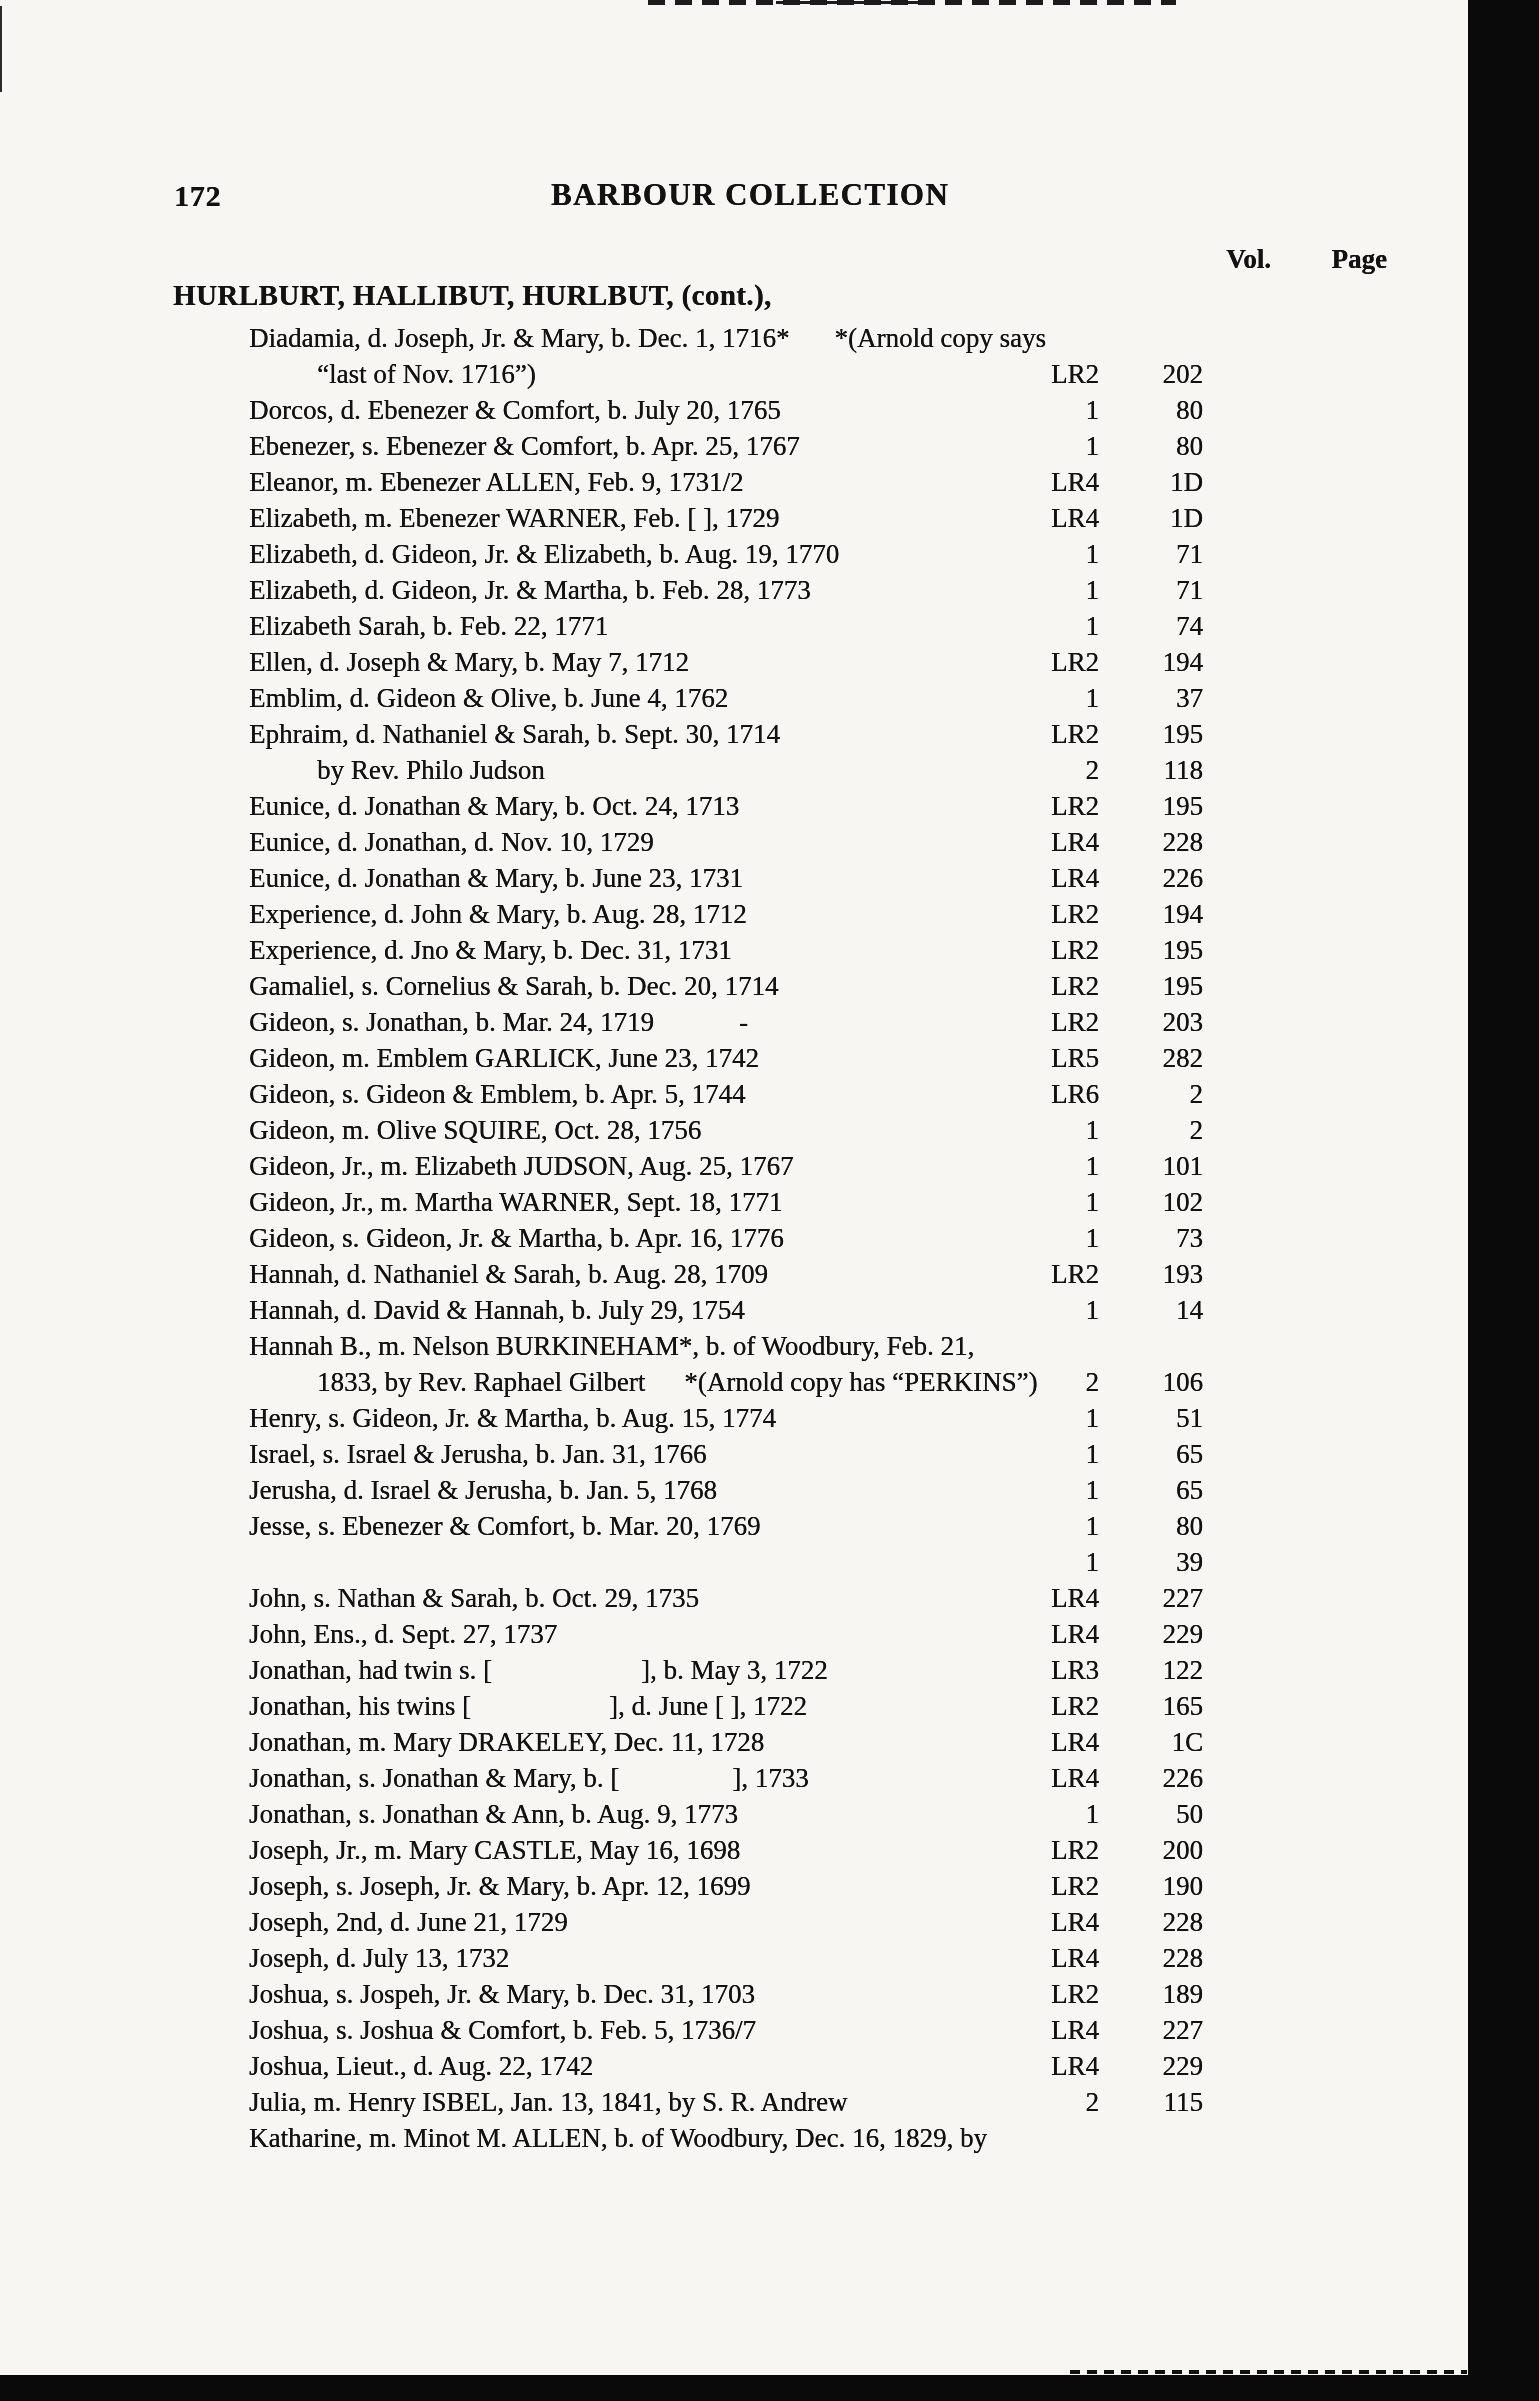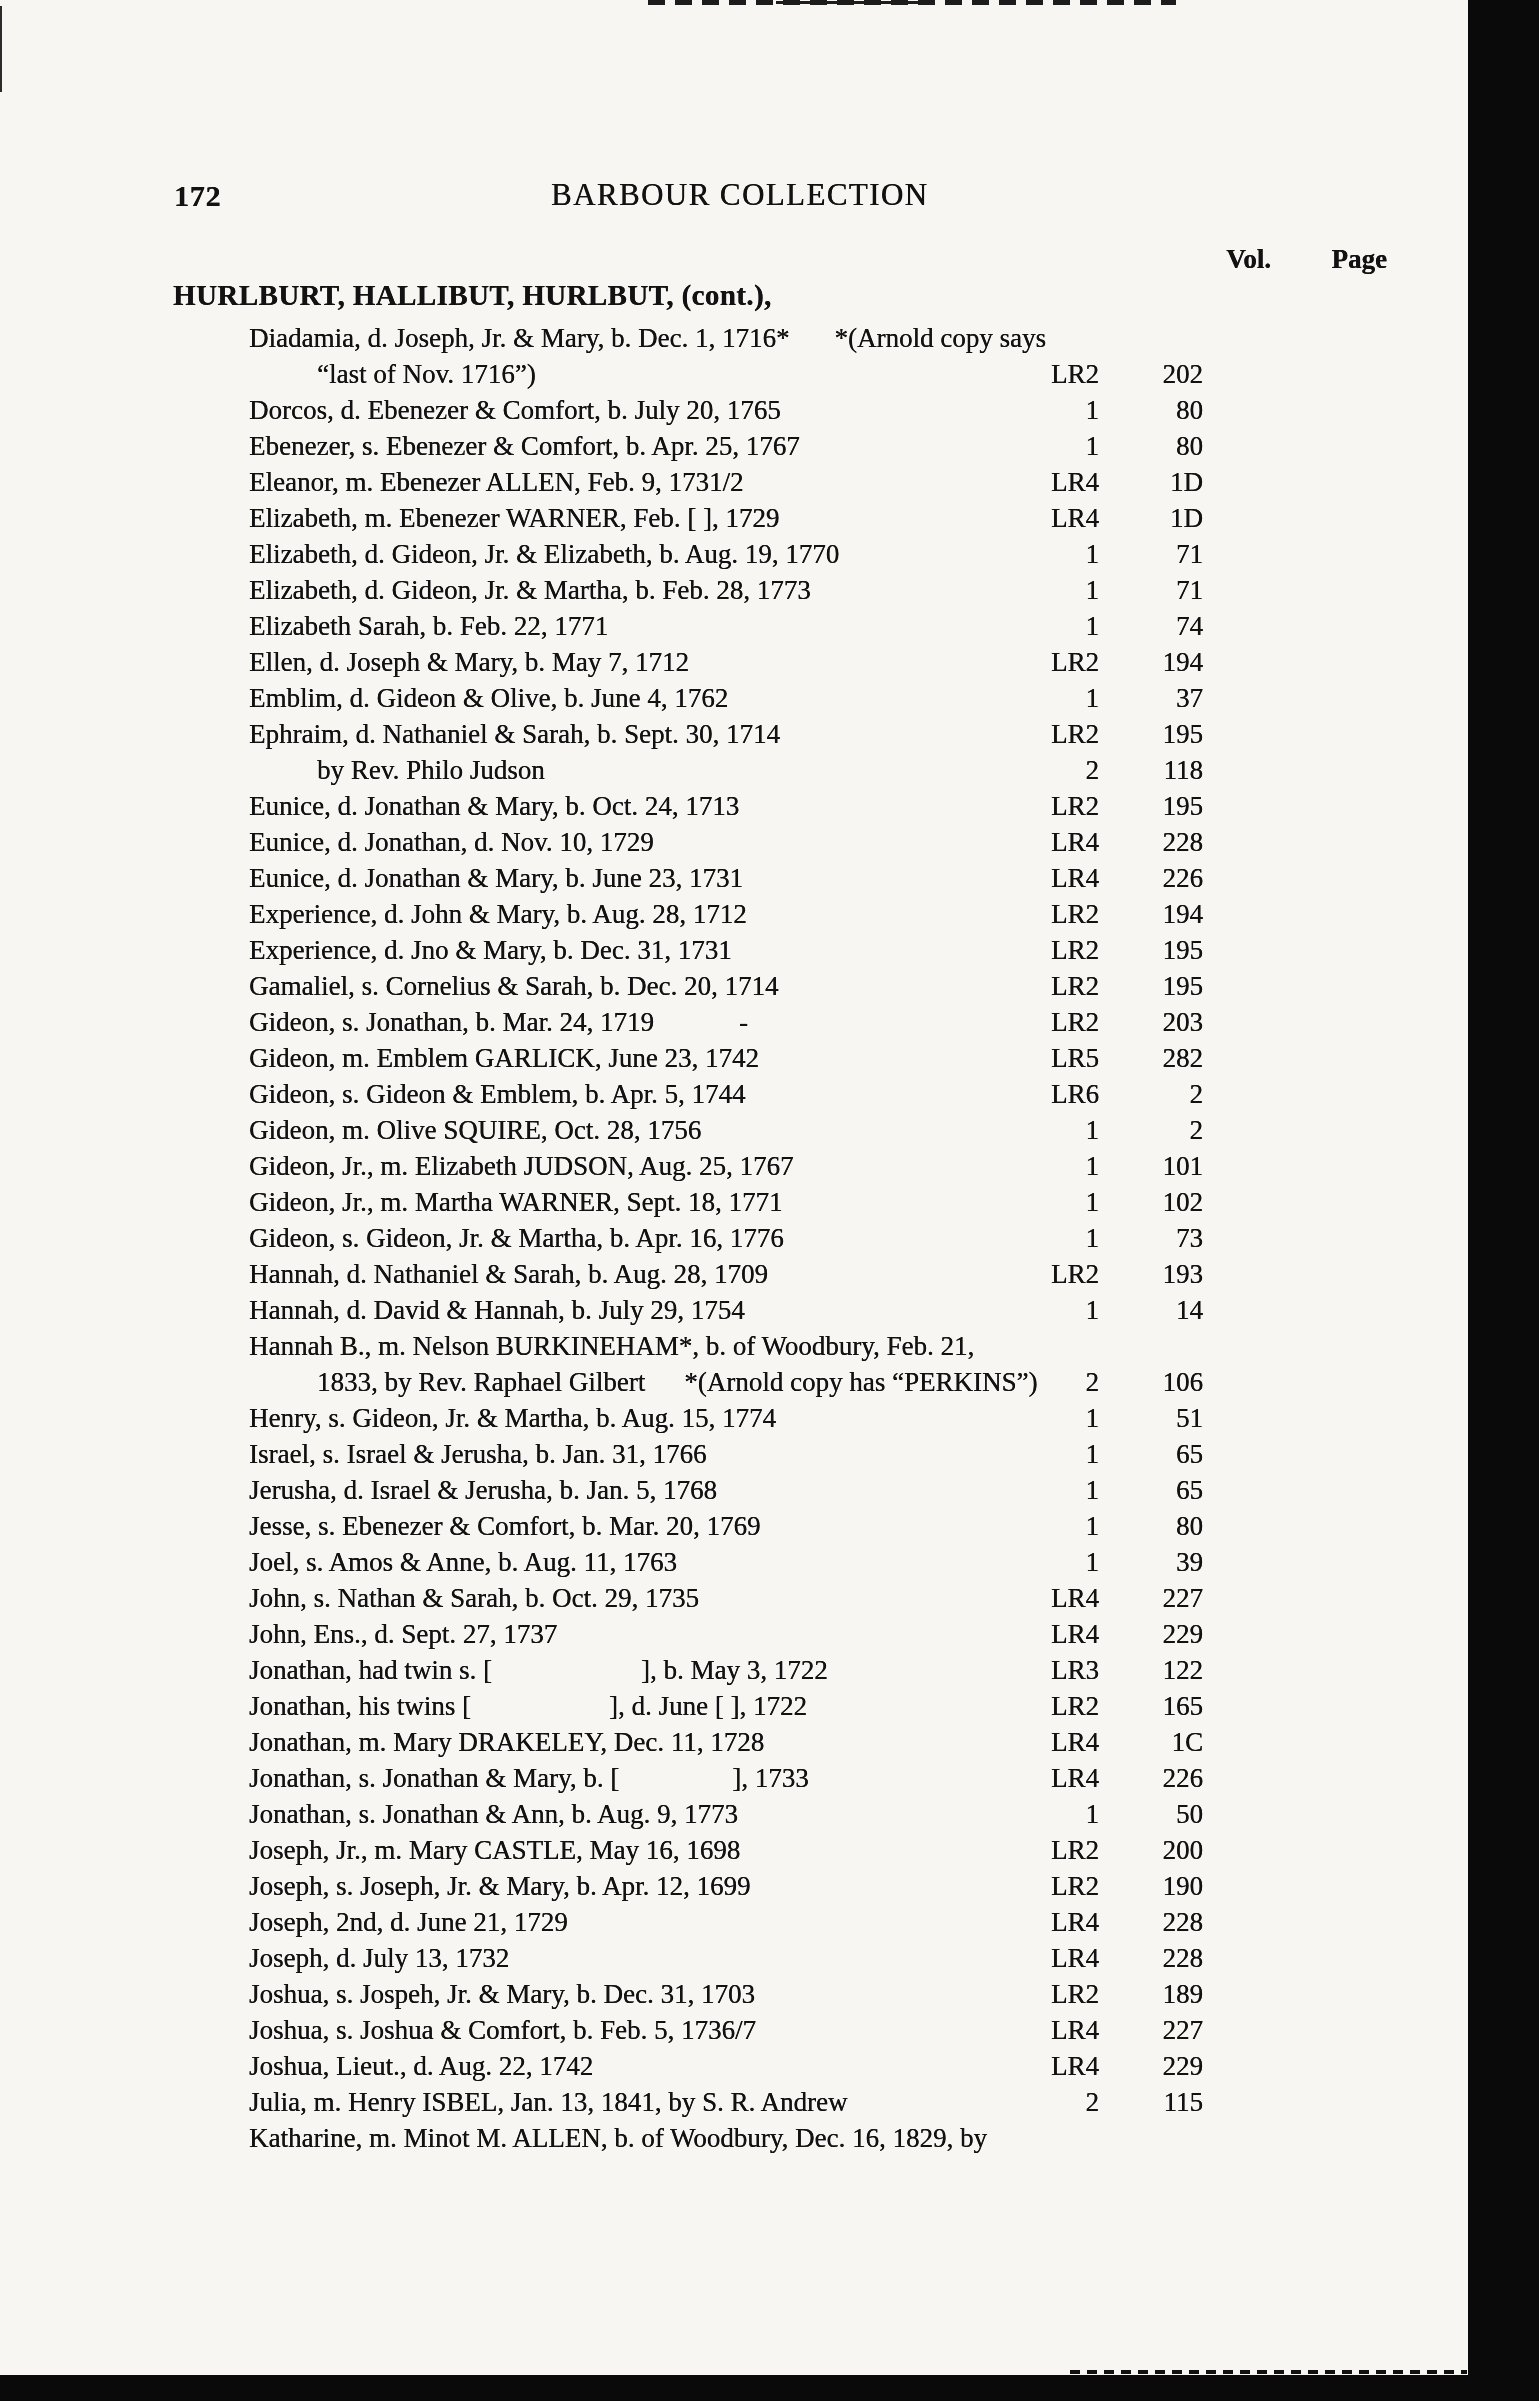--- a/index.html
+++ b/index.html
@@ -3,21 +3,21 @@
 <meta charset="utf-8">
 <style>
   html,body{margin:0;padding:0;background:#444;}
   .page{
     position:relative;width:1539px;height:2401px;background:#f7f6f3;
     font-family:"Liberation Serif", serif;color:#121212;overflow:hidden;
     text-shadow:0.3px 0 0 currentColor;
   }
   .abs{position:absolute;white-space:nowrap;}
   .pageno{left:174px;top:179px;font-size:30px;font-weight:bold;letter-spacing:0.7px;}
-  .bookhdr{left:551px;top:177px;font-size:31px;font-weight:normal;letter-spacing:1.4px;}
+  .bookhdr{left:551px;top:177px;font-size:31px;font-weight:bold;letter-spacing:1.4px;}
   .colhdr{top:244px;font-size:27px;font-weight:bold;}
   .colvol{right:268px;}
   .colpage{right:152px;}
   .sechdr{left:173px;top:279px;font-size:29px;font-weight:bold;letter-spacing:0.4px;}
   #rows{position:absolute;left:0;top:320px;width:1355px;}
   .row{position:relative;height:36px;font-size:27px;line-height:36px;white-space:nowrap;}
   .row .t{position:absolute;top:0;}
   .ind1{left:249px;}
   .ind2{left:317px;}
   .vol,.pg{position:absolute;top:0;text-align:right;}
@@ -210,21 +210,20 @@
         <span class="t ind1"><span>Jerusha, d. Israel &amp; Jerusha, b. Jan. 5, 1768</span></span>
         <span class="vol">1</span>
         <span class="pg">65</span>
       </div>
       <div class="row">
         <span class="t ind1"><span>Jesse, s. Ebenezer &amp; Comfort, b. Mar. 20, 1769</span></span>
         <span class="vol">1</span>
         <span class="pg">80</span>
       </div>
       <div class="row">
-        <span class="t ind1"><span>Joel, s. Amos &amp; Anne, b. Aug. 11, 1763</span></span>
         <span class="vol">1</span>
         <span class="pg">39</span>
       </div>
       <div class="row">
         <span class="t ind1"><span>John, s. Nathan &amp; Sarah, b. Oct. 29, 1735</span></span>
         <span class="vol">LR4</span>
         <span class="pg">227</span>
       </div>
       <div class="row">
         <span class="t ind1"><span>John, Ens., d. Sept. 27, 1737</span></span>

